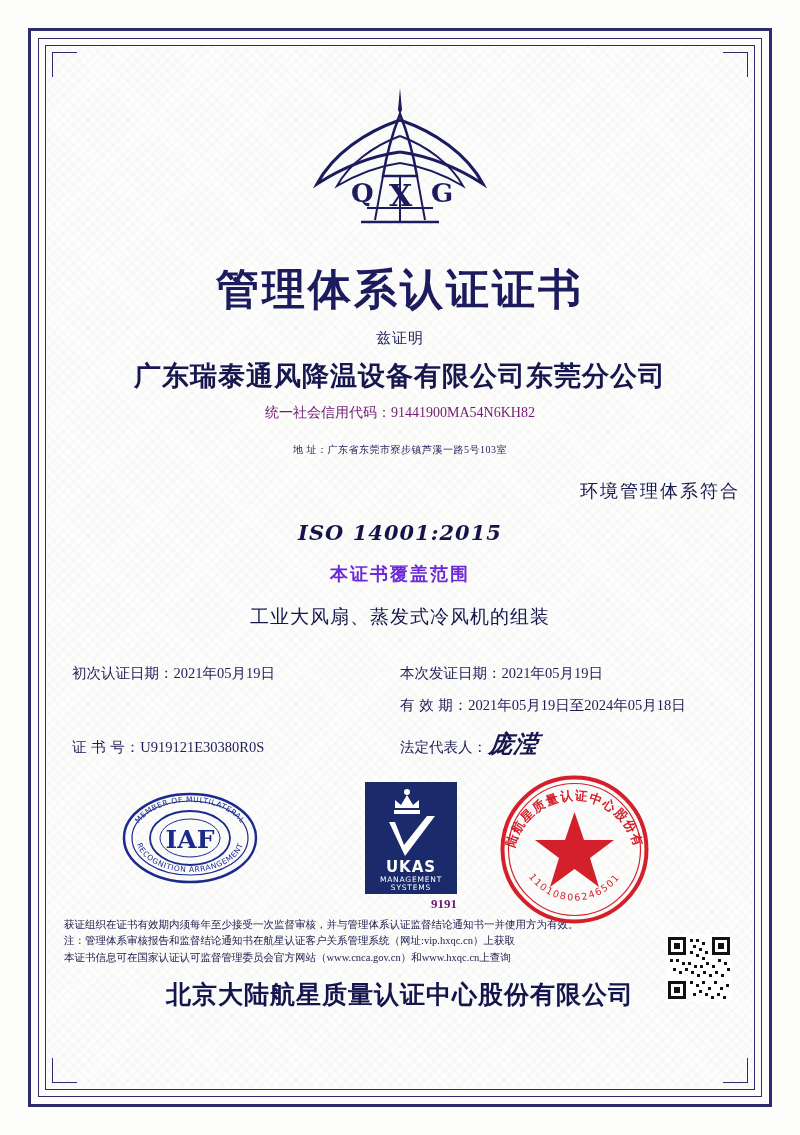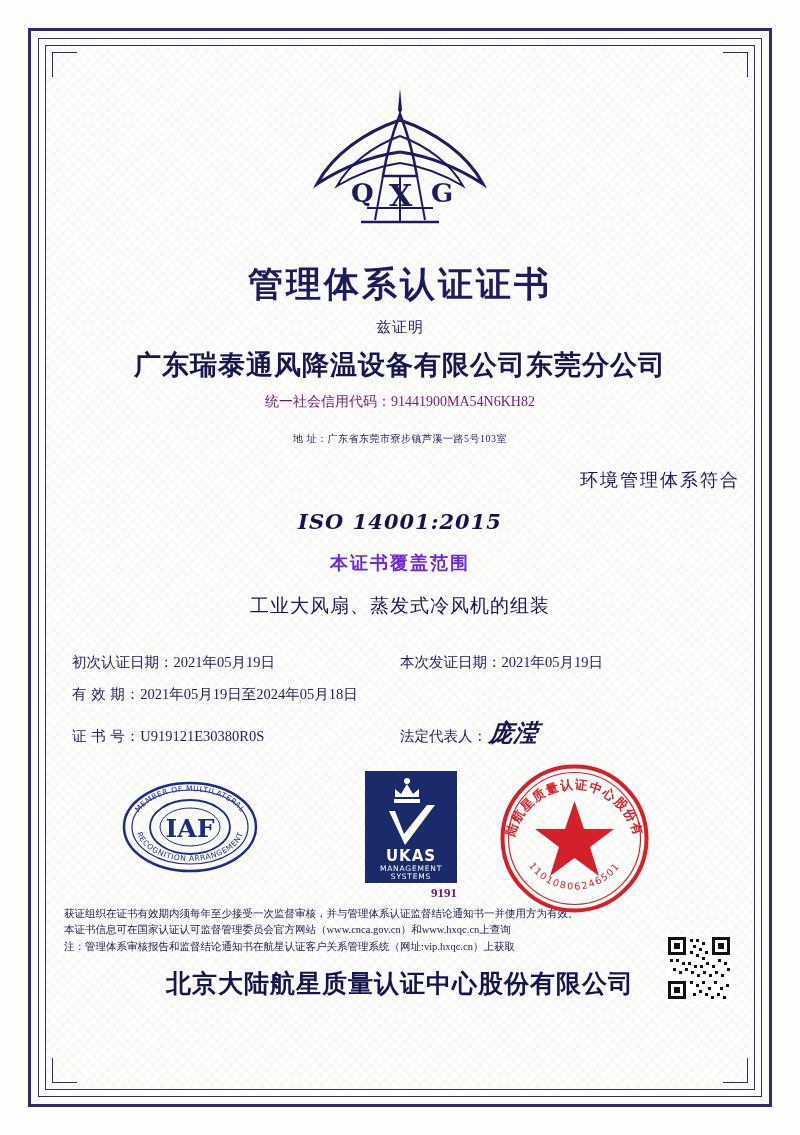--- a/index.html
+++ b/index.html
@@ -93,21 +93,21 @@
     justify-content: center;
   }
   .logo {
     width: 190px;
     height: 175px;
   }
 
   
   .cert-title {
     text-align: center;
-    font-size: 35px;
+    font-size: 43px;
     font-weight: bold;
     letter-spacing: 3px;
     color: #1b1b5e;
     margin-top: 6px;
     font-family: "DejaVu Serif", "Liberation Serif", serif;
   }
   .attest {
     text-align: center;
     font-size: 15px;
     color: #23235f;
@@ -173,20 +173,21 @@
   .details {
     margin-top: 34px;
     font-size: 14.5px;
     color: #1e1e57;
     padding: 0 12px;
   }
   .det-row {
     display: flex;
     align-items: baseline;
     margin-bottom: 13px;
+    justify-content: flex-end;
   }
   .det-col {
     display: flex;
     align-items: baseline;
   }
   .det-col.left { width: 50%; }
   .det-col.right { width: 50%; }
   .det-label {
     white-space: nowrap;
   }
@@ -395,22 +396,22 @@
         </text>
         <path id="sealBot" d="M22 80 A56 56 0 0 0 133 80" fill="none"></path>
         <text font-family="DejaVu Sans, sans-serif" font-size="9.5" fill="#d4202a" letter-spacing="1.6">
           <textPath href="#sealBot" startOffset="50%" text-anchor="middle">11010806246501</textPath>
         </text>
       </svg>
     </div>
 
     <div class="footnotes">
       <div>获证组织在证书有效期内须每年至少接受一次监督审核，并与管理体系认证监督结论通知书一并使用方为有效。</div>
+      <div>注：管理体系审核报告和监督结论通知书在航星认证客户关系管理系统（网址:vip.hxqc.cn）上获取</div>
       <div>本证书信息可在国家认证认可监督管理委员会官方网站（www.cnca.gov.cn）和www.hxqc.cn上查询</div>
-      <div>注：管理体系审核报告和监督结论通知书在航星认证客户关系管理系统（网址:vip.hxqc.cn）上获取</div>
     </div>
 
     <svg class="qr" viewBox="0 0 66 66">
       <rect x="0" y="0" width="66" height="66" fill="#ffffff"></rect>
       <g fill="#111">
         <rect x="2" y="2" width="18" height="18"></rect>
           <rect x="5" y="5" width="12" height="12" fill="#fff"></rect>
           <rect x="8" y="8" width="6" height="6"></rect>
         <rect x="46" y="2" width="18" height="18"></rect>
           <rect x="49" y="5" width="12" height="12" fill="#fff"></rect>

